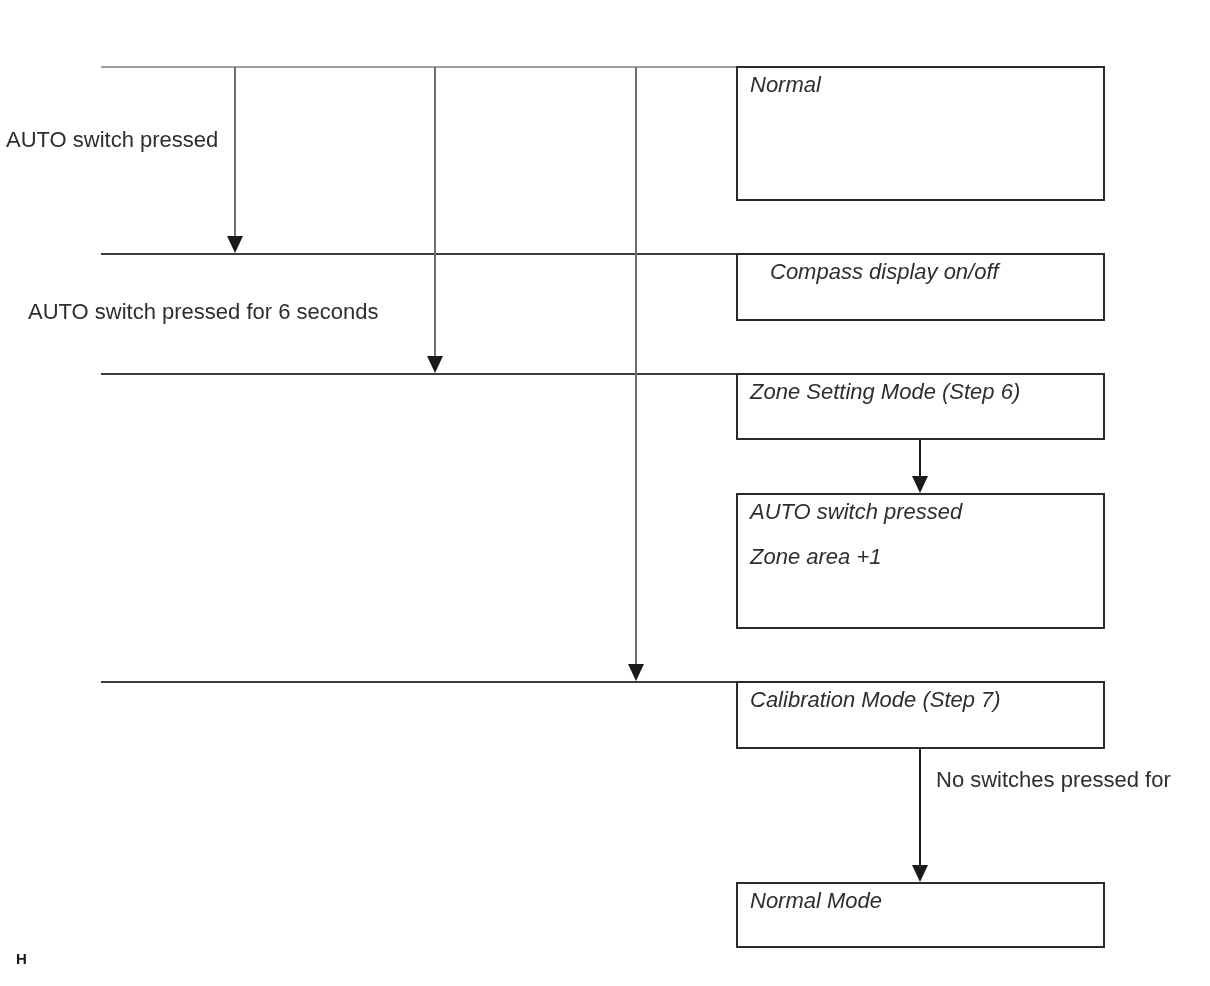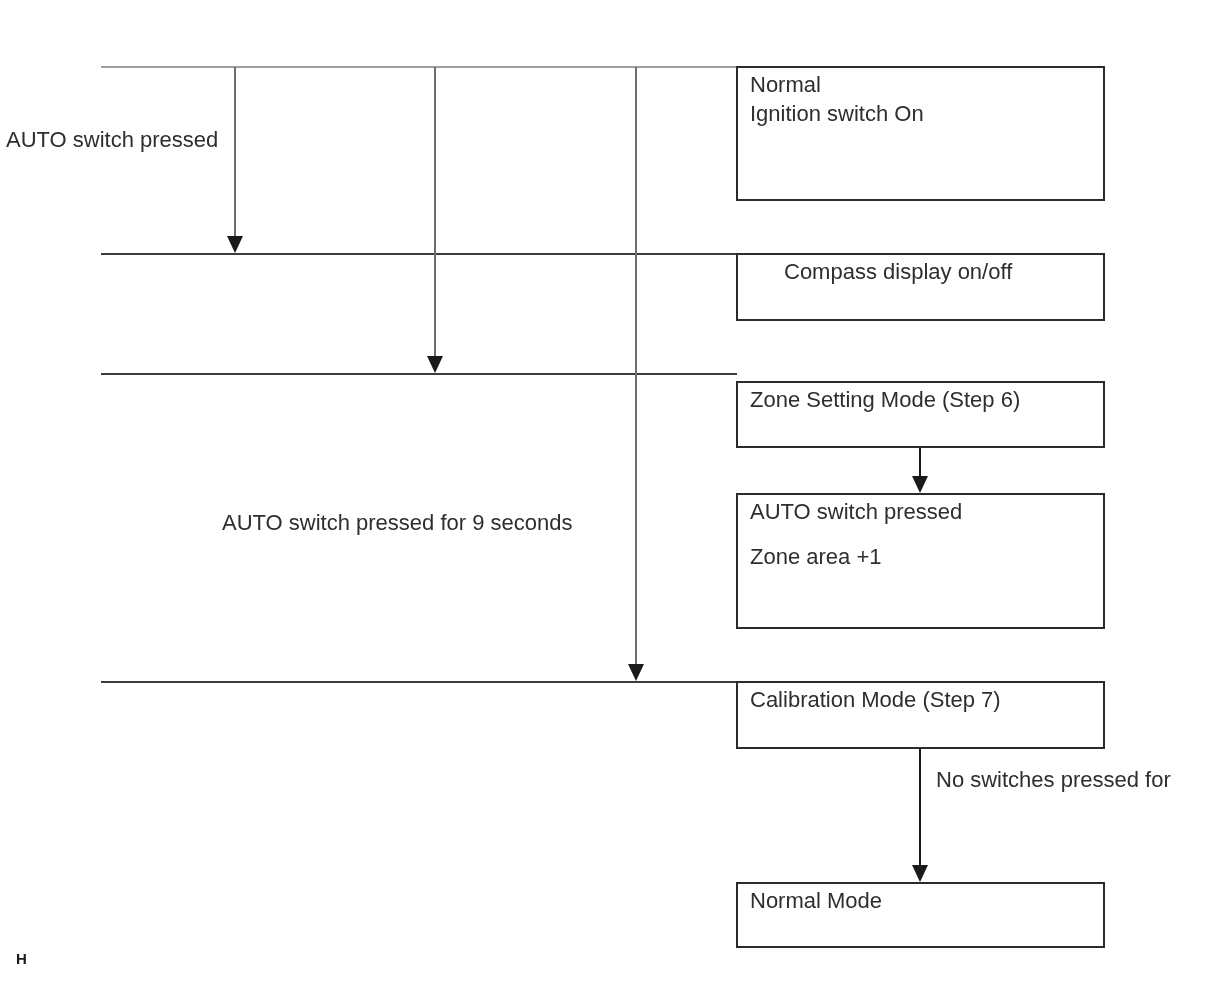--- a/index.html
+++ b/index.html
@@ -45,24 +45,25 @@
   .node {
     position: absolute;
     left: 736px;
     width: 369px;
     background: #ffffff;
     border: 2px solid var(--box-border, #2b2b2b);
     box-sizing: border-box;
     font-size: 22px;
     line-height: 29px;
     padding: 2px 12px;
+    font-style: italic;
   }
   .node .line { display: block; }
   .node .gap-line { margin-top: 16px; }
-  .node.indent-text { padding-left: 46px; }
+  .node.indent-text { padding-left: 32px; }
   
   .edge-label {
     position: absolute;
     font-size: 22px;
     line-height: 29px;
     white-space: nowrap;
   }
   .edge-label .line { display: block; }
   .page-marker {
     position: absolute;
@@ -93,52 +94,51 @@
   <div class="arrowhead" style="left:628px; top:664px;"></div>
 
   <div class="stem dark" style="left:919px; top:440px; height:39px;"></div>
   <div class="arrowhead" style="left:912px; top:476px;"></div>
 
   <div class="stem dark" style="left:919px; top:749px; height:119px;"></div>
   <div class="arrowhead" style="left:912px; top:865px;"></div>
 
   <div class="node" style="top:66px; height:135px;">
     <span class="line">Normal</span>
-    <span class="line">Ignition switch On</span>
   </div>
 
   <div class="node indent-text" style="top:253px; height:68px;">
     <span class="line">Compass display on/off</span>
   </div>
 
-  <div class="node" style="top:373px; height:67px;margin-top:8px;">
+  <div class="node" style="top:373px; height:67px;">
     <span class="line">Zone Setting Mode (Step 6)</span>
   </div>
 
   <div class="node" style="top:493px; height:136px;">
     <span class="line">AUTO switch pressed</span>
     <span class="line gap-line">Zone area +1</span>
   </div>
 
   <div class="node" style="top:681px; height:68px;">
     <span class="line">Calibration Mode (Step 7)</span>
   </div>
 
   <div class="node" style="top:882px; height:66px;">
     <span class="line">Normal Mode</span>
   </div>
 
   <div class="edge-label" style="left:6px; top:125px;">
     <span class="line">AUTO switch pressed</span>
   </div>
 
+  <div class="edge-label" style="left:28px; top:297px;">
+    <span class="line">AUTO switch pressed for 6 seconds</span>
+  </div>
 
-  <div class="edge-label" style="left:222px; top:508px;">
-    <span class="line">AUTO switch pressed for 9 seconds</span>
-  </div>
 
   <div class="edge-label" style="left:936px; top:765px;">
     <span class="line">No switches pressed for</span>
   </div>
 
   <div class="page-marker">H</div>
 
 </div>
 
 </body></html>

